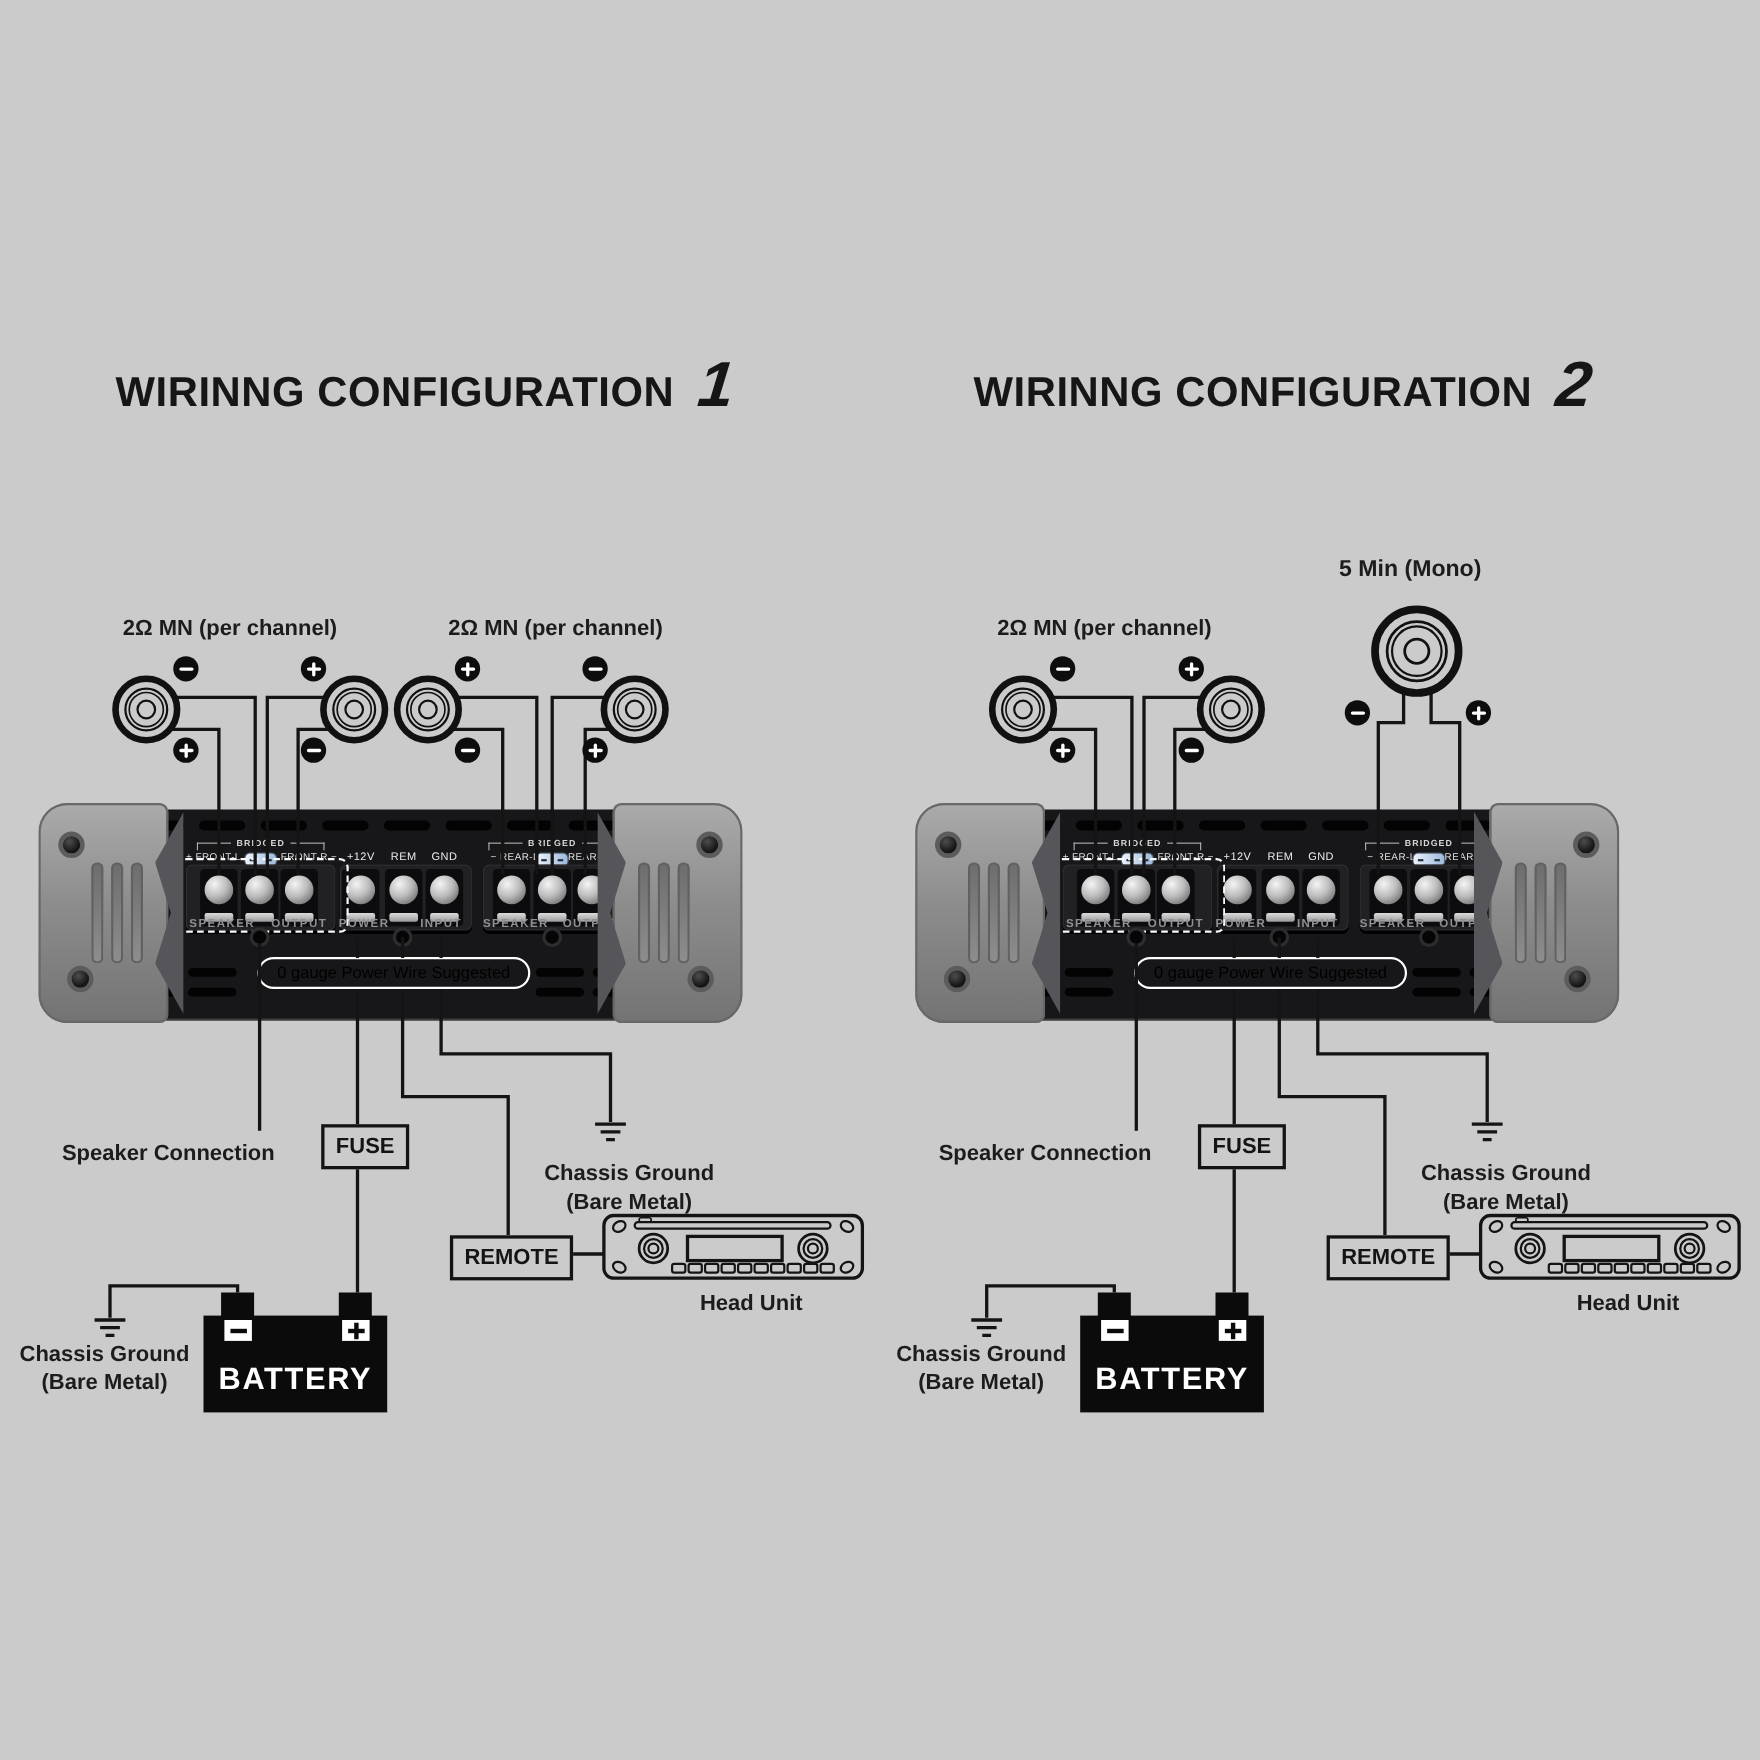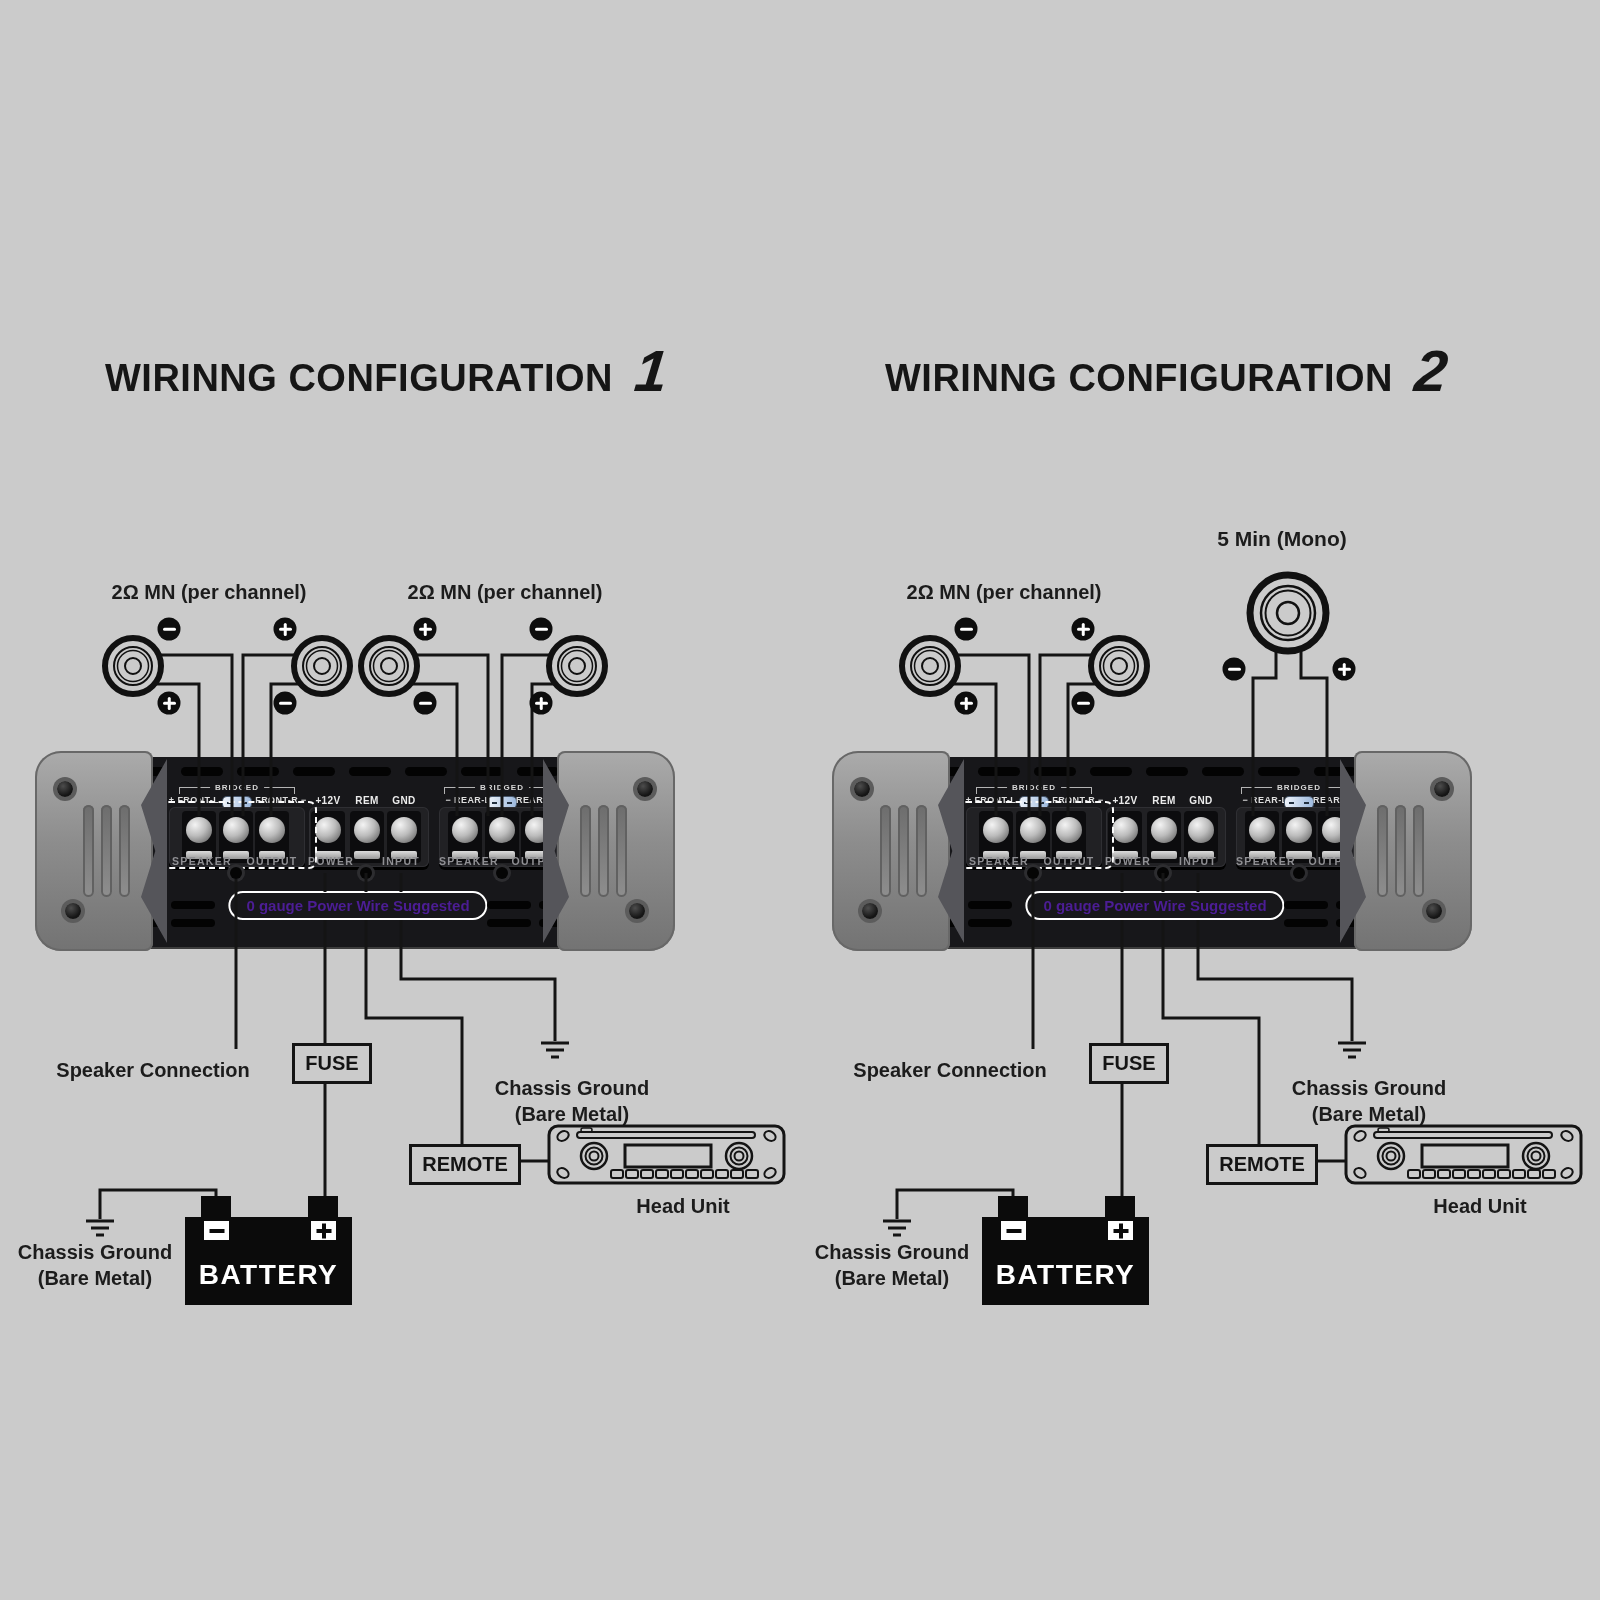--- a/index.html
+++ b/index.html
@@ -1,17 +1,17 @@
 <!DOCTYPE html>
 <html><head>
 <meta charset="utf-8">
 <style>
   html,body{margin:0;padding:0;background:#cbcbcb;}
   .canvas{position:relative;width:1600px;height:1432px;background:#cbcbcb;overflow:hidden;
-          font-family:"Liberation Sans","DejaVu Sans",sans-serif;color:#1a1a1a;margin-top:21px;}
+          font-family:"Liberation Sans","DejaVu Sans",sans-serif;color:#1a1a1a;}
   
   .title{position:absolute;display:flex;align-items:baseline;gap:22px;
          font-size:38px;font-weight:800;letter-spacing:.5px;color:#161616;white-space:nowrap;}
   .title .num{font-size:58px;font-weight:800;font-style:italic;transform:skewX(-6deg);line-height:40px;}
   
   .clabel{position:absolute;transform:translateX(-50%);text-align:center;
           font-size:20px;font-weight:700;color:#1c1c1c;white-space:nowrap;line-height:26px;}
   .mlabel{font-size:21px;}
   
   .label-box{position:absolute;border:3px solid #141414;background:#cbcbcb;display:flex;
@@ -42,21 +42,21 @@
   .cap-l{left:0;border-radius:26px 8px 8px 26px;}
   .cap-r{right:0;border-radius:8px 26px 26px 8px;}
   .cap-l::after,.cap-r::after{content:"";position:absolute;top:8px;width:26px;height:184px;background:#55555a;}
   .cap-l::after{right:-14px;clip-path:polygon(100% 0,0 25%,55% 50%,0 75%,100% 100%);}
   .cap-r::after{left:-14px;clip-path:polygon(0 0,100% 25%,45% 50%,100% 75%,0 100%);}
   .screw{position:absolute;width:16px;height:16px;border-radius:50%;
          background:radial-gradient(circle at 38% 32%,#4d4d4d,#151515 65%);box-shadow:0 0 0 4px #5c5c5c;}
   .groove{position:absolute;top:54px;width:11px;height:92px;border-radius:6px;
          background:linear-gradient(180deg,#6d6d6d,#8e8e8e);box-shadow:inset 0 0 0 2px #616161;}
   .slot{position:absolute;width:42px;height:9px;border-radius:5px;background:#030303;}
-  .tlabel{position:absolute;top:44px;transform:translateX(-50%);font-size:9px;font-weight:700;color:#dedede;
+  .tlabel{position:absolute;top:44px;transform:translateX(-50%);font-size:9px;font-weight:400;color:#dedede;
           letter-spacing:.4px;white-space:nowrap;}
   .tlabel.pwr{font-size:10px;color:#ececec;}
   .bridge-wrap{position:absolute;top:30px;width:116px;height:14px;transform:translateX(-50%);}
   .bracket{position:absolute;left:0;right:0;top:6px;height:6px;border:1.5px solid #b4b4b4;border-bottom:none;}
   .btxt{position:absolute;left:50%;top:0;transform:translateX(-50%);background:#17171a;padding:0 5px;
         font-size:8px;font-weight:700;color:#d6d6d6;letter-spacing:1px;line-height:13px;}
   .bridge-pill{position:absolute;top:46px;width:28px;height:11px;border-radius:4px;transform:translateX(-50%);
         background:linear-gradient(90deg,#eef3fa,#9db9dd);box-shadow:0 0 0 1px #46566b;}
   .bridge-pill::before{content:"";position:absolute;left:4px;top:4.5px;width:5px;height:2px;background:#23303f;}
   .bridge-pill::after{content:"";position:absolute;right:4px;top:4.5px;width:5px;height:2px;background:#23303f;}
@@ -66,21 +66,21 @@
   .term::before{content:"";position:absolute;left:50%;top:6px;transform:translateX(-50%);width:26px;height:26px;
          border-radius:50%;background:radial-gradient(circle at 35% 30%,#f4f4f4,#bcbcbc 45%,#828282 75%,#575757);}
   .term::after{content:"";position:absolute;left:50%;bottom:4px;transform:translateX(-50%);width:26px;height:8px;
          border-radius:2px;background:linear-gradient(180deg,#dcdcdc,#999);}
   .dashed{position:absolute;left:126px;top:50px;width:152px;height:64px;border:2px dashed #fafafa;border-radius:8px;}
   .sublabel{position:absolute;top:104px;transform:translateX(-50%);font-size:10.5px;font-weight:700;
          color:#909094;letter-spacing:1.3px;}
   .hole{position:absolute;top:122px;width:12px;height:12px;border-radius:50%;background:#050505;
          box-shadow:0 0 0 3px #2d2d30;transform:translate(-50%,-50%);}
   .amp-badge{position:absolute;left:323px;top:140px;transform:translateX(-50%);border:2.5px solid #fff;
-         border-radius:16px;color:#4c1d95;font-size:15px;font-weight:700;padding:4px 16px;white-space:nowrap;}
+         border-radius:16px;color:#000000;font-size:15px;font-weight:400;padding:4px 16px;white-space:nowrap;}
   .bslot{width:44px;height:8px;}
   
   svg.overlay{position:absolute;left:0;top:0;pointer-events:none;}
   svg.hu{position:absolute;}
 </style>
 </head>
 <body>
 
 <div class="canvas">
 

